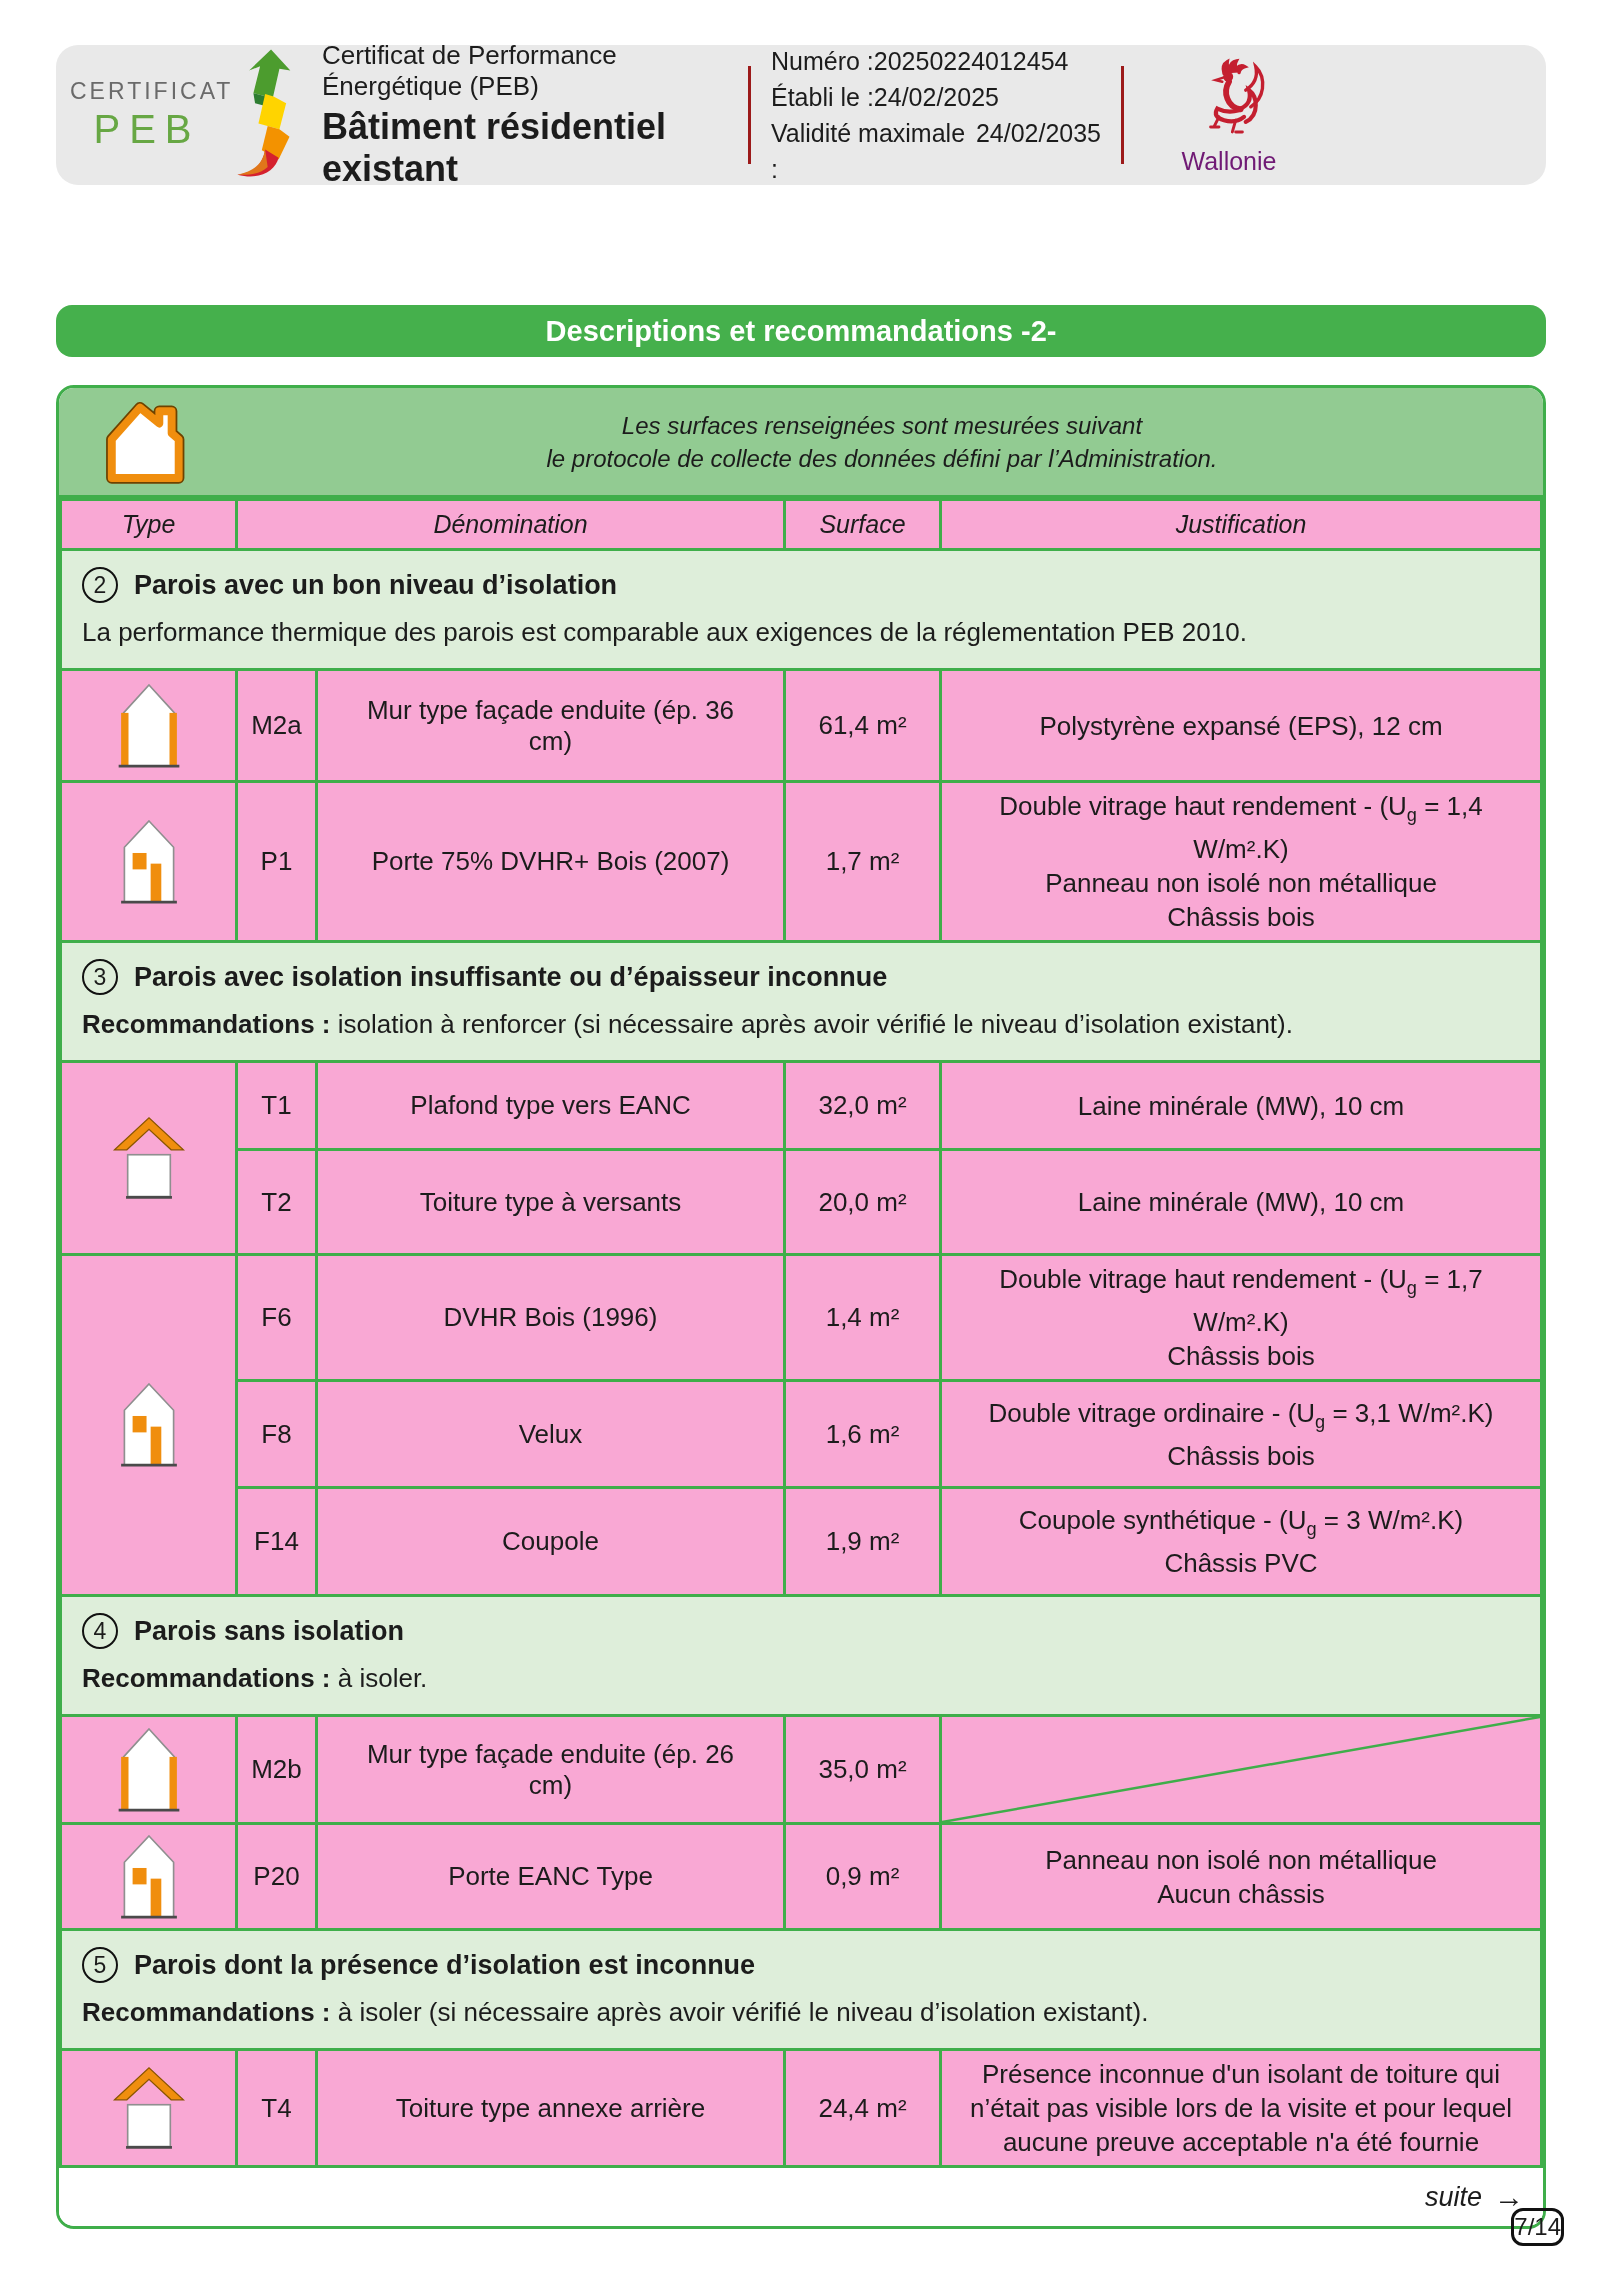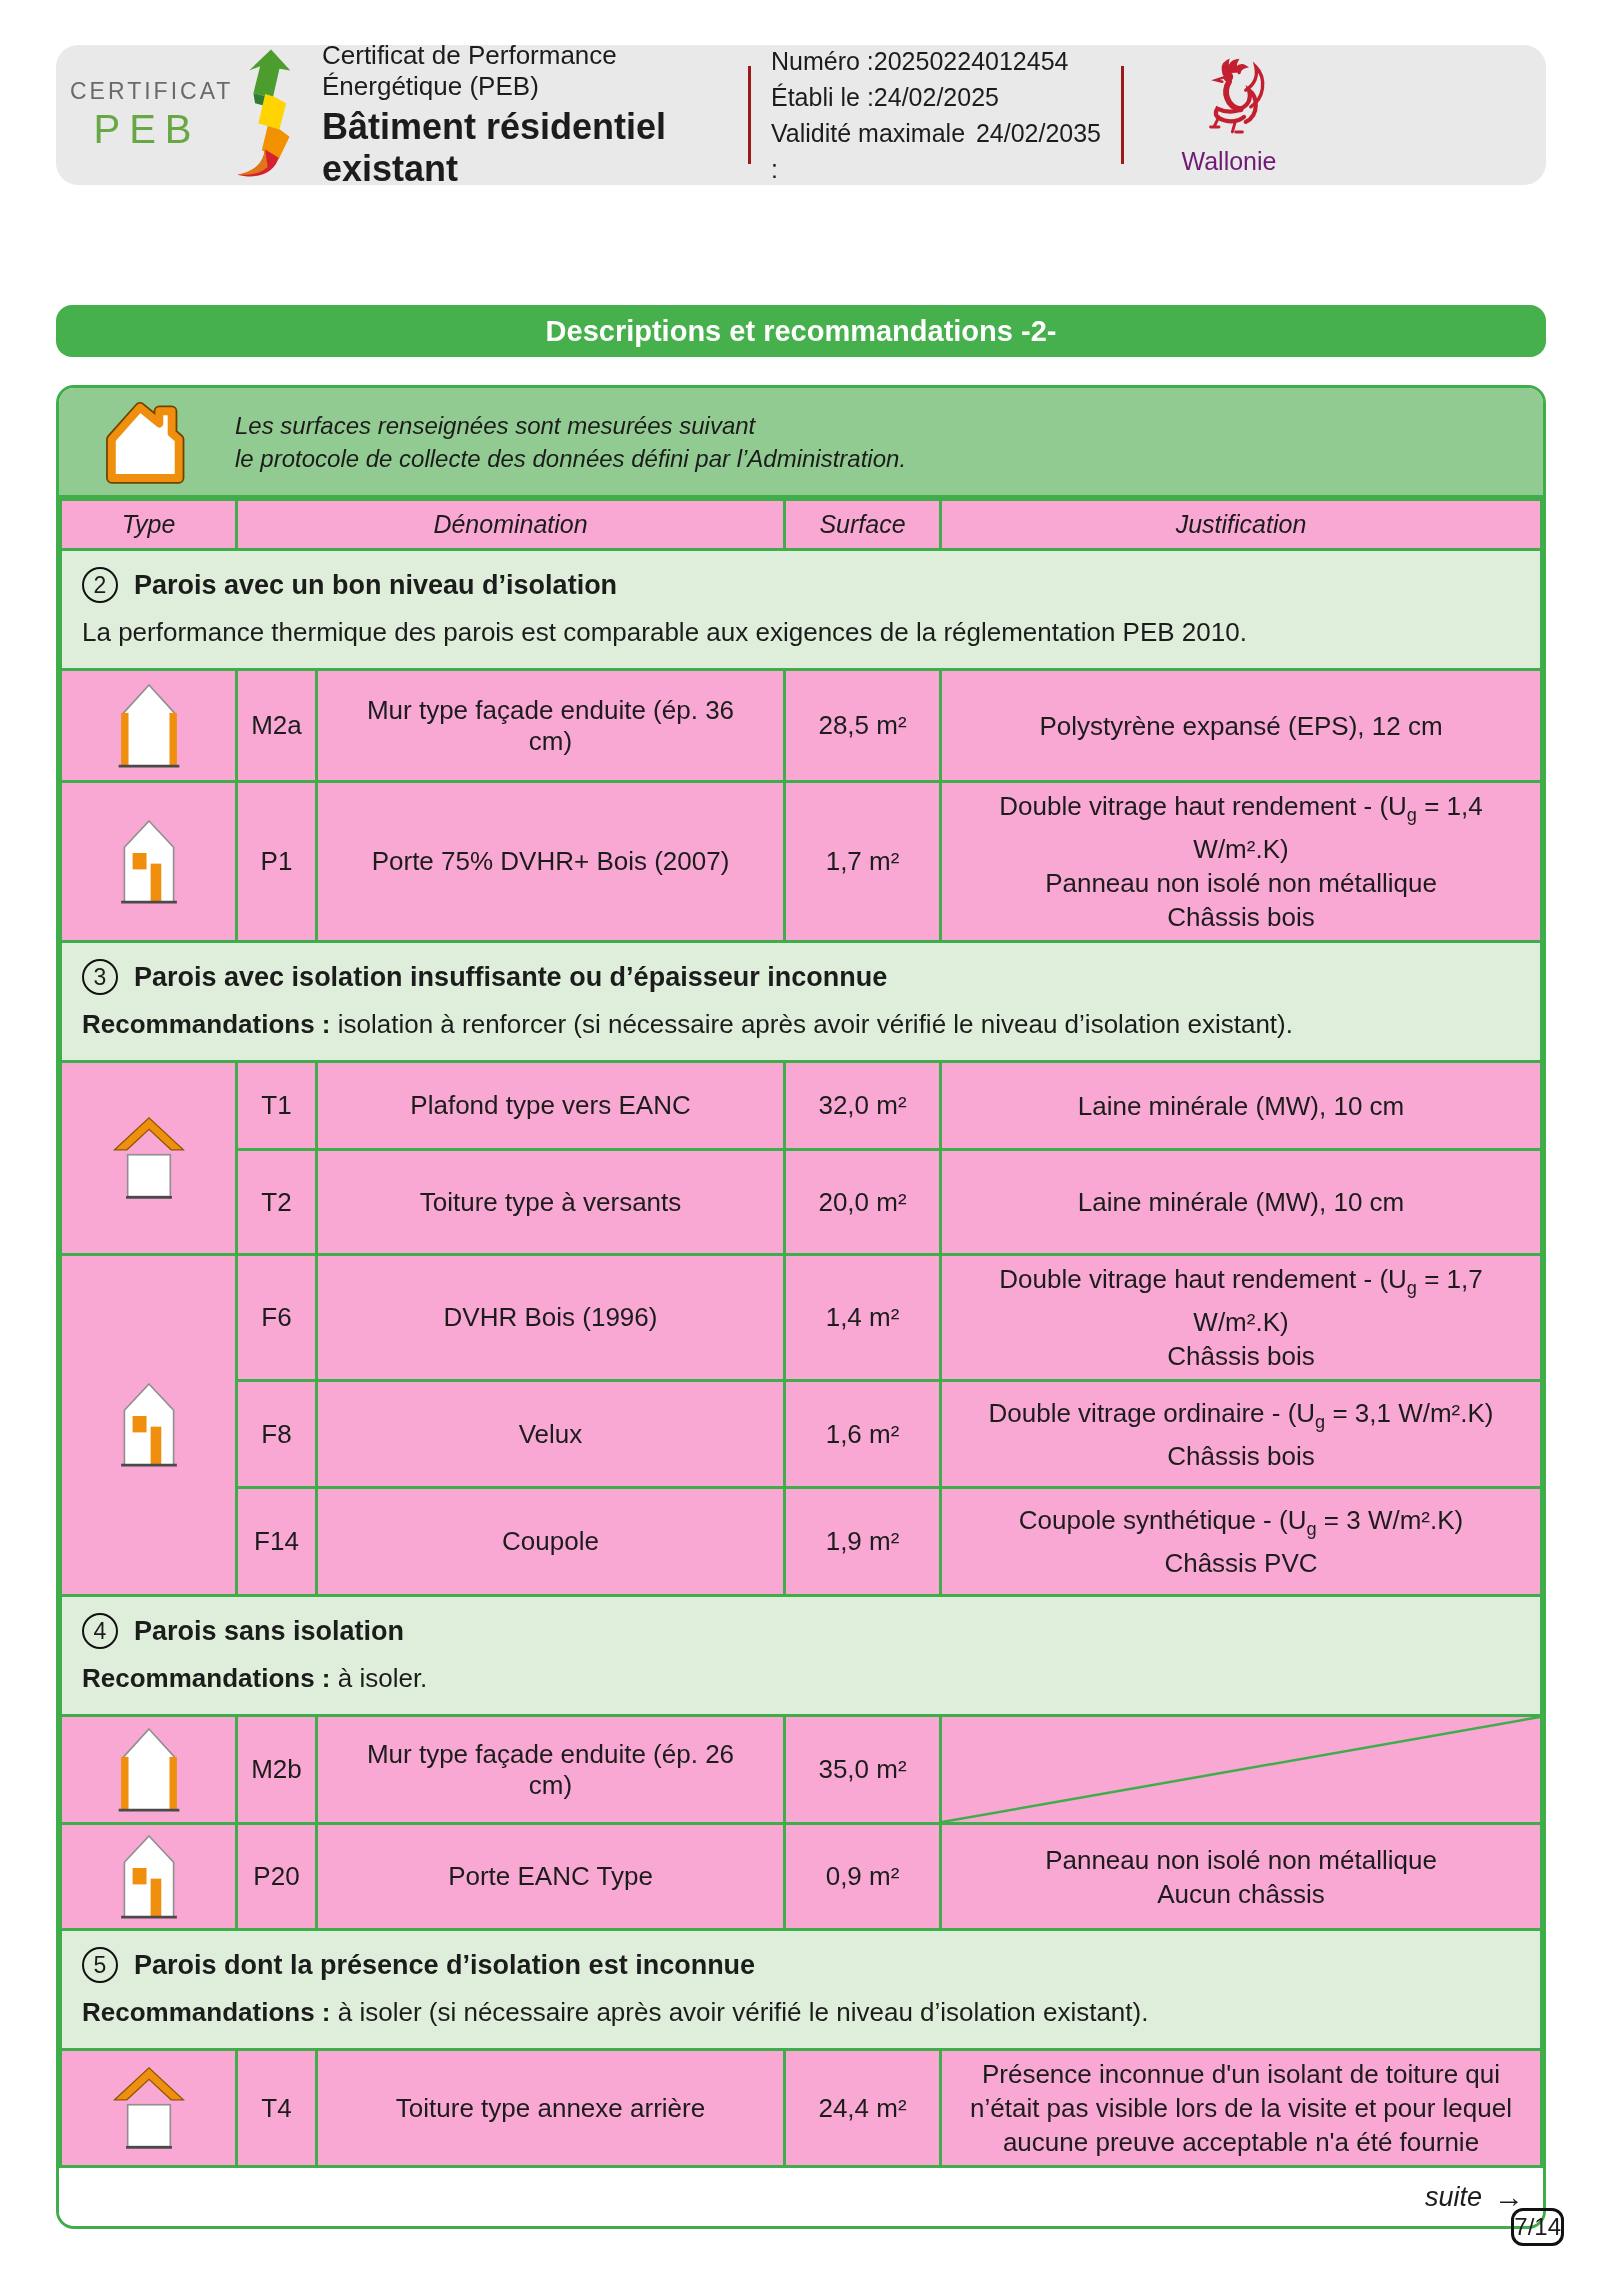--- a/index.html
+++ b/index.html
@@ -32,21 +32,21 @@
   
   .panel { position:absolute; left:56px; top:385px; width:1490px;
     border:3px solid #3fae4a; border-radius:18px; overflow:hidden; background:#fff; }
   .panel-head { background:#92cb92; display:flex; align-items:center; height:110px;
     border-bottom:3px solid #3fae4a; }
   .panel-head .icon-cell { width:176px; display:flex; justify-content:center; }
   .panel-head svg { width:88px; height:94px; }
   .panel-title { width:470px; font-size:29px; }
   .panel-title b { font-weight:bold; }
   .panel-title i { font-style:italic; }
-  .panel-note { flex:1; font-style:italic; font-size:24px; line-height:33px; padding-right:14px; }
+  .panel-note { flex:1; text-align:center; font-style:italic; font-size:24px; line-height:33px; padding-right:14px; }
 
   table.grid { width:100%; border-collapse:collapse; table-layout:fixed; }
   table.grid td { border:3px solid #3fae4a; text-align:center; vertical-align:middle;
     font-size:26px; background:#f9a8d4; }
   tr.cols td { height:50px; font-style:italic; font-size:25px; }
   td.den { padding:4px 38px; }
   td.jus { padding:6px 18px; line-height:34px; }
   td.sur, td.code { padding:2px 4px; }
   td.type-cell svg { width:82px; height:96px; display:block; margin:0 auto; }
   sub { font-size:70%; }
@@ -203,21 +203,21 @@
         </td>
       </tr>
       <tr class="h112">
         <td class="type-cell">
           <svg viewBox="0 0 100 110">
                 <use href="#ico-wall"></use>
               </svg>
         </td>
         <td class="code">M2a</td>
         <td class="den">Mur type façade enduite (ép. 36 cm)</td>
-        <td class="sur">28,5 m²</td>
+        <td class="sur">61,4 m²</td>
         <td class="jus">
           <div>Polystyrène expansé (EPS), 12 cm</div>
         </td>
       </tr>
       <tr class="h128">
         <td class="type-cell">
           <svg viewBox="0 0 100 110">
                 <use href="#ico-opening"></use>
               </svg>
         </td>

